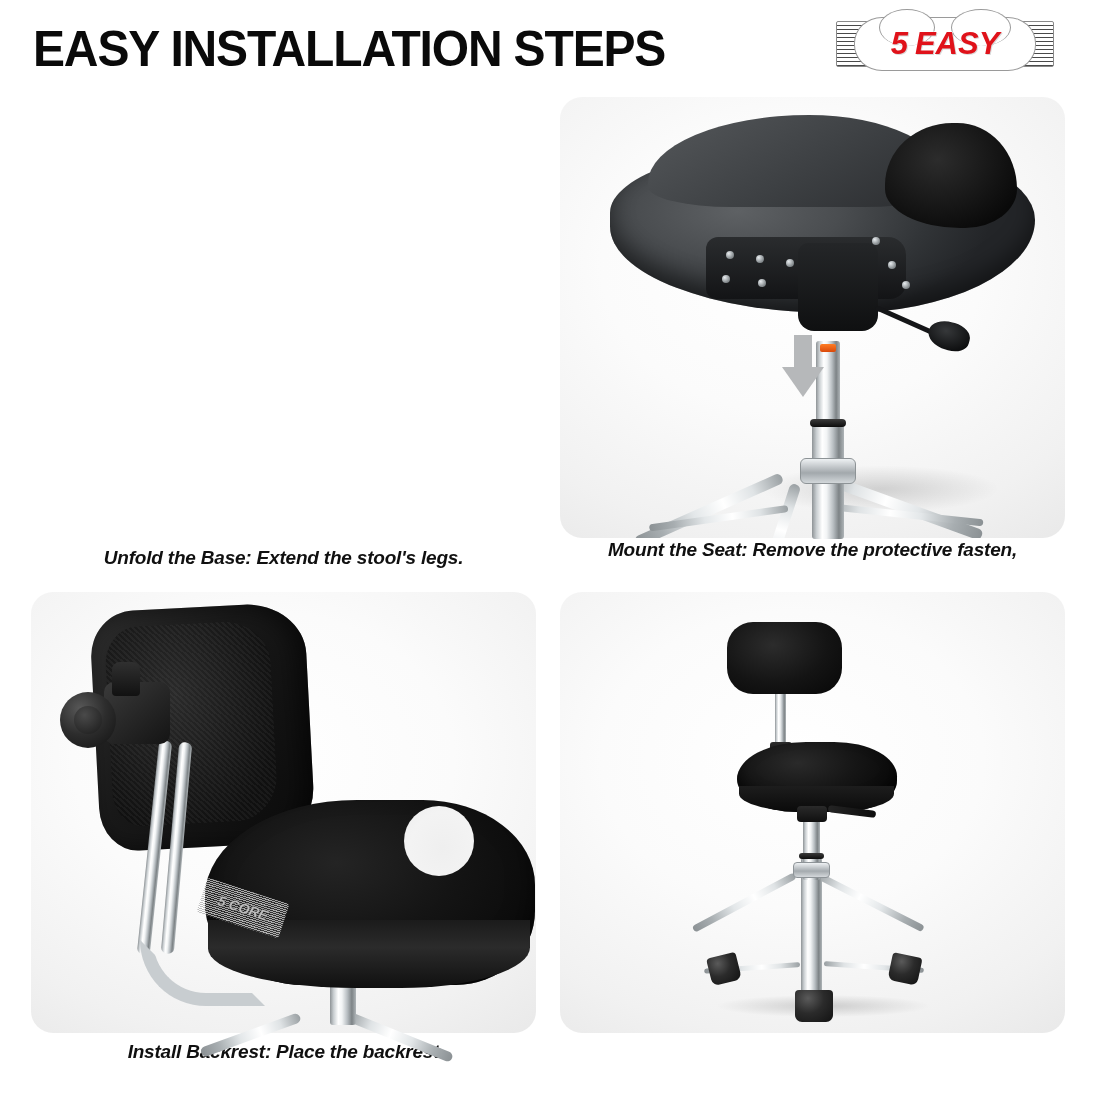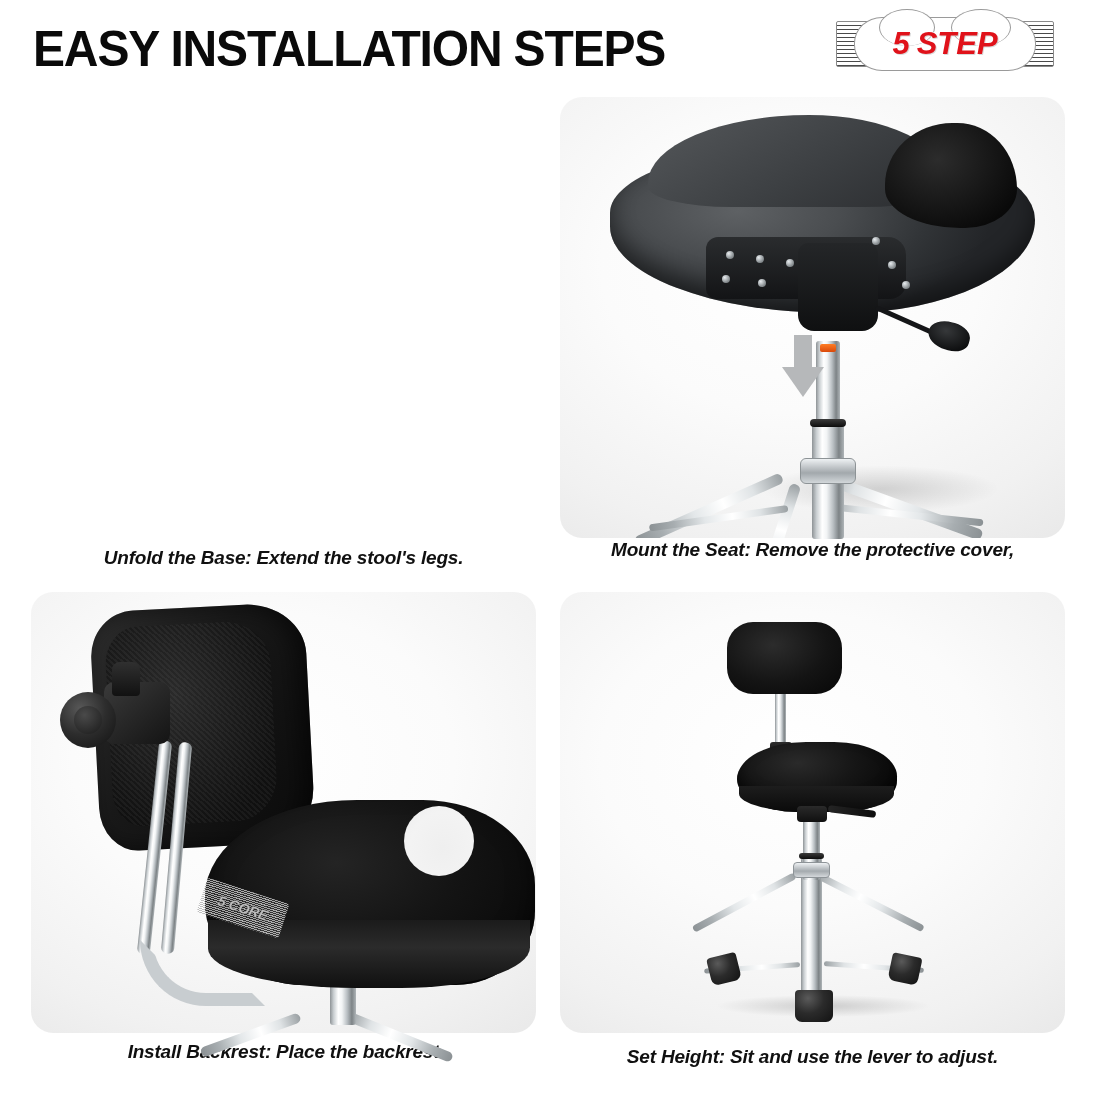--- a/index.html
+++ b/index.html
@@ -625,21 +625,21 @@
 <div id="page">
 
   <div id="header">
     <div id="page-title">EASY INSTALLATION STEPS</div>
 
     <div id="brand-logo">
       <div class="logo-stripes"></div>
       <div class="logo-bubble"></div>
       <div class="logo-text">
         <span class="num">5</span>
-          <span class="word">STEP</span>
+          <span class="word">EASY</span>
       </div>
     </div>
   </div>
 
   <div class="caption" id="caption-1">
     <div>Unfold the Base: Extend the stool's legs.</div>
   </div>
 
   <div class="panel" id="panel-2">
     <div class="art">
@@ -680,21 +680,21 @@
     <div class="shaft"></div>
     <div class="head"></div>
   </div>
   <div id="p2-post" class="chrome"></div>
   <div id="p2-post-cap"></div>
   <div id="p2-post-ring"></div>
   <div id="p2-lower-tube" class="chrome"></div>
   <div id="p2-hub"></div>
 
   <div class="caption" id="caption-2">
-    <div>Mount the Seat: Remove the protective cover,</div>
+    <div>Mount the Seat: Remove the protective fasten,</div>
   </div>
 
   <div class="panel" id="panel-3">
     <div class="art"></div>
 
   </div>
 
   <div id="p3-seat"></div>
   <div id="p3-seat-skirt"></div>
   <div id="p3-seat-notch"></div>
@@ -736,17 +736,14 @@
   <div id="p4-hub"></div>
   <div class="p4-leg chrome-soft" style="left:795px; top:872px; width:115px; transform:rotate(152deg);"></div>
   <div class="p4-leg chrome-soft" style="left:818px; top:872px; width:118px; transform:rotate(27deg);"></div>
   <div class="p4-leg chrome-soft" style="left:806px; top:878px; width:118px; transform:rotate(90deg);"></div>
   <div class="p4-leg chrome-soft" style="left:800px; top:962px; width:96px; height:5px; transform:rotate(176deg);"></div>
   <div class="p4-leg chrome-soft" style="left:824px; top:961px; width:100px; height:5px; transform:rotate(4deg);"></div>
   <div class="p4-foot rubber-foot" style="left:709px; top:955px; width:30px; height:28px; transform:rotate(-14deg);"></div>
   <div class="p4-foot rubber-foot" style="left:890px; top:955px; width:30px; height:28px; transform:rotate(12deg);"></div>
   <div class="p4-foot rubber-foot" style="left:795px; top:990px; width:38px; height:32px;"></div>
 
-  <div class="caption" id="caption-4">
-    <div>Set Height: Sit and use the lever to adjust.</div>
-  </div>
 
 </div>
 
 </body></html>

